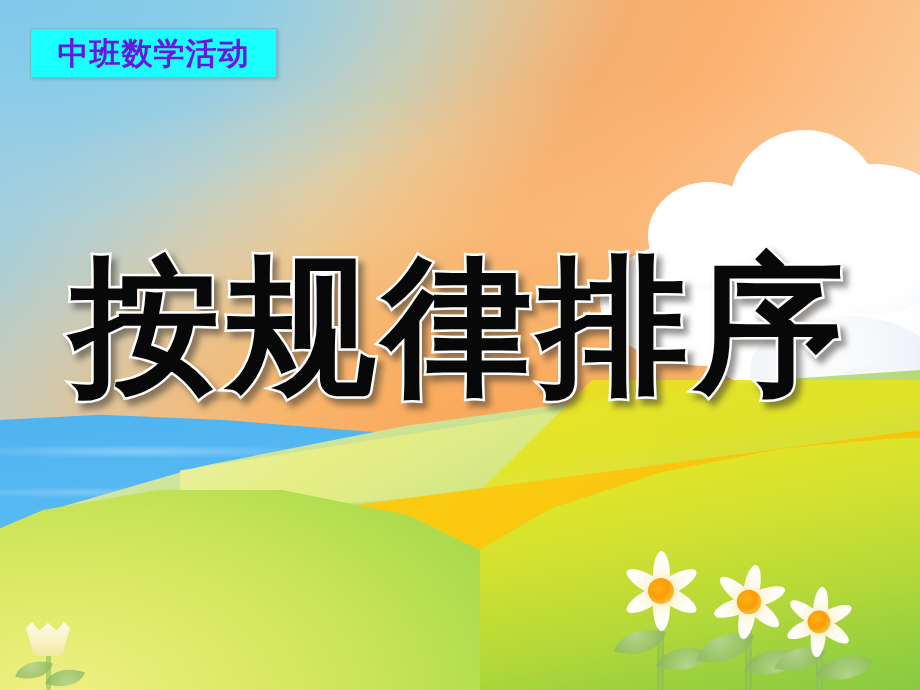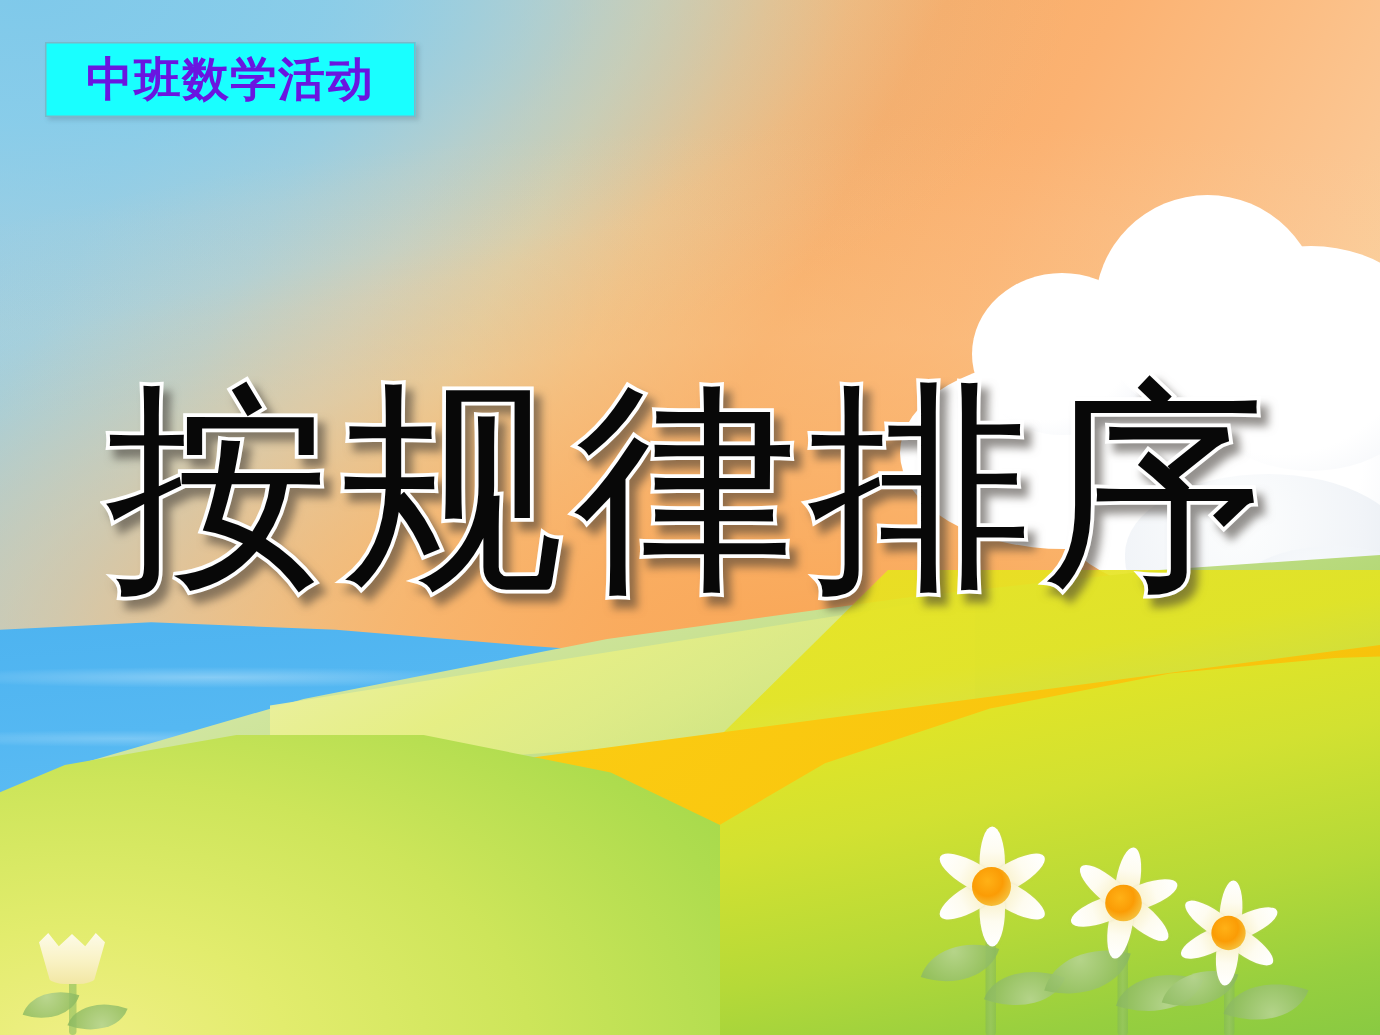--- a/index.html
+++ b/index.html
@@ -236,21 +236,21 @@
     position: absolute;
     left: 0; top: 250px;
     width: 920px;
     text-align: center;
     pointer-events: none;
   }
   .title {
     display: inline-block;
     font-family: "DejaVu Sans", "Liberation Sans", sans-serif;
     font-size: 150px;
-    font-weight: 400;
+    font-weight: 700;
     line-height: 1.02;
     color: #080808;
     letter-spacing: 6px;
     white-space: nowrap;
     -webkit-text-stroke: 5px #ffffff;
     paint-order: stroke fill;
     filter: drop-shadow(5px 6px 3px rgba(60,55,50,0.55));
     transform: scaleX(1.0);
   }
 </style>

